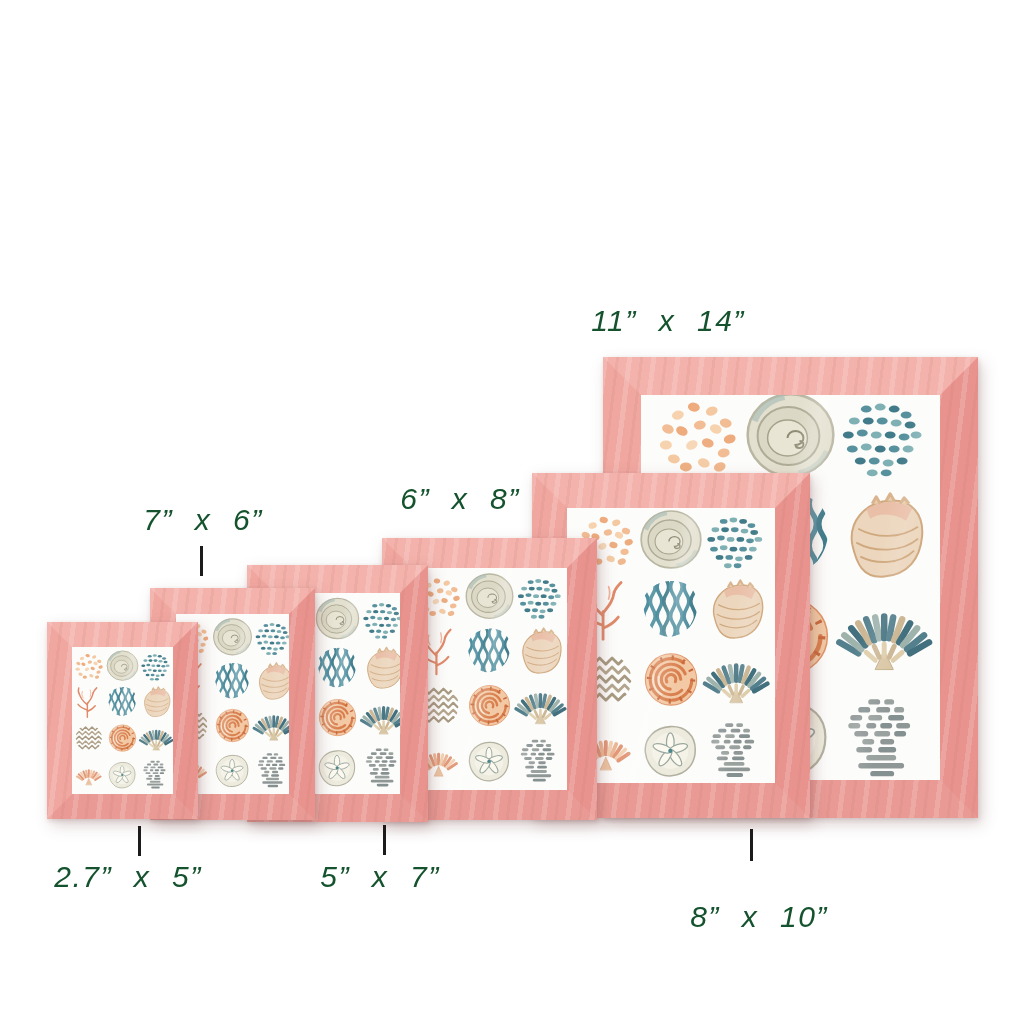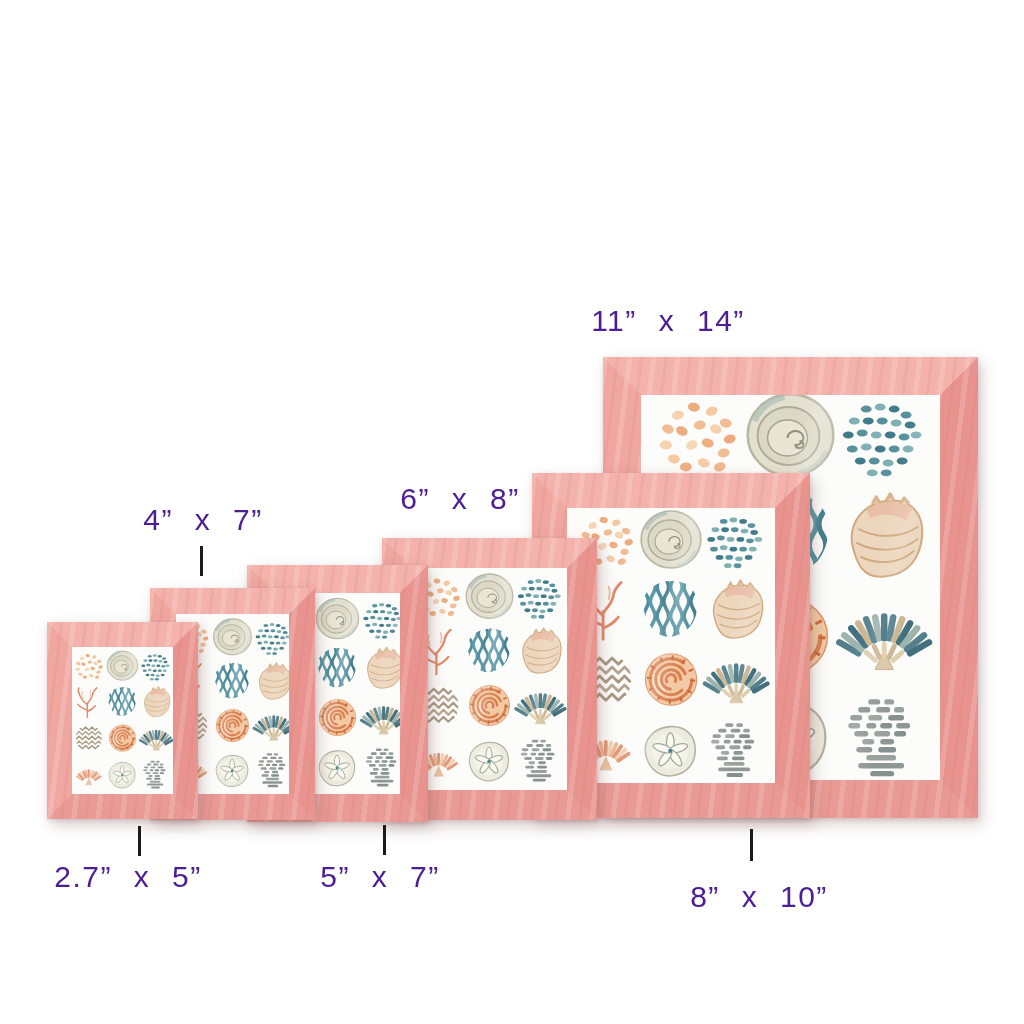--- a/index.html
+++ b/index.html
@@ -37,28 +37,28 @@
   }
   .f1{left:47px;top:622px;width:151px;height:197px;--bw:25px;z-index:60;}
   .f2{left:150px;top:588px;width:165px;height:232px;--bw:26px;z-index:50;}
   .f3{left:247px;top:565px;width:181px;height:257px;--bw:28px;z-index:40;}
   .f4{left:382px;top:538px;width:215px;height:282px;--bw:30px;z-index:30;}
   .f5{left:532px;top:473px;width:278px;height:345px;--bw:35px;z-index:20;}
   .f6{left:603px;top:357px;width:375px;height:461px;--bw:38px;z-index:10;}
   
   .size-label{
     position:absolute;transform:translate(-50%,-50%);
-    font-size:30px;color:#4c1d95;letter-spacing:1.5px;word-spacing:12px;
-    white-space:nowrap;z-index:70;
+    font-size:30px;color:#14532d;letter-spacing:1.5px;word-spacing:12px;
+    white-space:nowrap;z-index:70;font-style:italic;
   }
   .lbl-35x5 {left:128px;top:877px;}
   .lbl-4x6  {left:203px;top:520px;}
   .lbl-5x7  {left:380px;top:877px;}
   .lbl-6x8  {left:430px;top:499px;margin-left:30px;}
-  .lbl-8x10 {left:759px;top:897px;}
+  .lbl-8x10 {left:759px;top:917px;}
   .lbl-11x14{left:668px;top:321px;}
   .tick{position:absolute;width:3px;height:30px;background:#1b1b1b;z-index:70;}
   .t-35x5{left:138px;top:826px;}
   .t-4x6 {left:200px;top:546px;}
   .t-5x7 {left:383px;top:825px;}
   .t-8x10{left:750px;top:829px;height:32px;}
 </style>
 </head>
 <body>
 
@@ -324,21 +324,21 @@
   <div class="frame f1">
     <div class="mat">
       <svg class="art" viewBox="0 0 300 410" preserveAspectRatio="xMidYMid slice">
           <use href="#shell-print"></use>
         </svg>
       <div class="sheen"></div>
     </div>
   </div>
 
   <div class="size-label lbl-35x5">2.7” x 5”</div>
-  <div class="size-label lbl-4x6">4” x 7”</div>
+  <div class="size-label lbl-4x6">7” x 6”</div>
   <div class="size-label lbl-5x7">5” x 7”</div>
   <div class="size-label lbl-6x8">6” x 8”</div>
   <div class="size-label lbl-8x10">8” x 10”</div>
   <div class="size-label lbl-11x14">11” x 14”</div>
 
   <div class="tick t-35x5"></div>
   <div class="tick t-4x6"></div>
   <div class="tick t-5x7"></div>
   <div class="tick t-8x10"></div>
 

